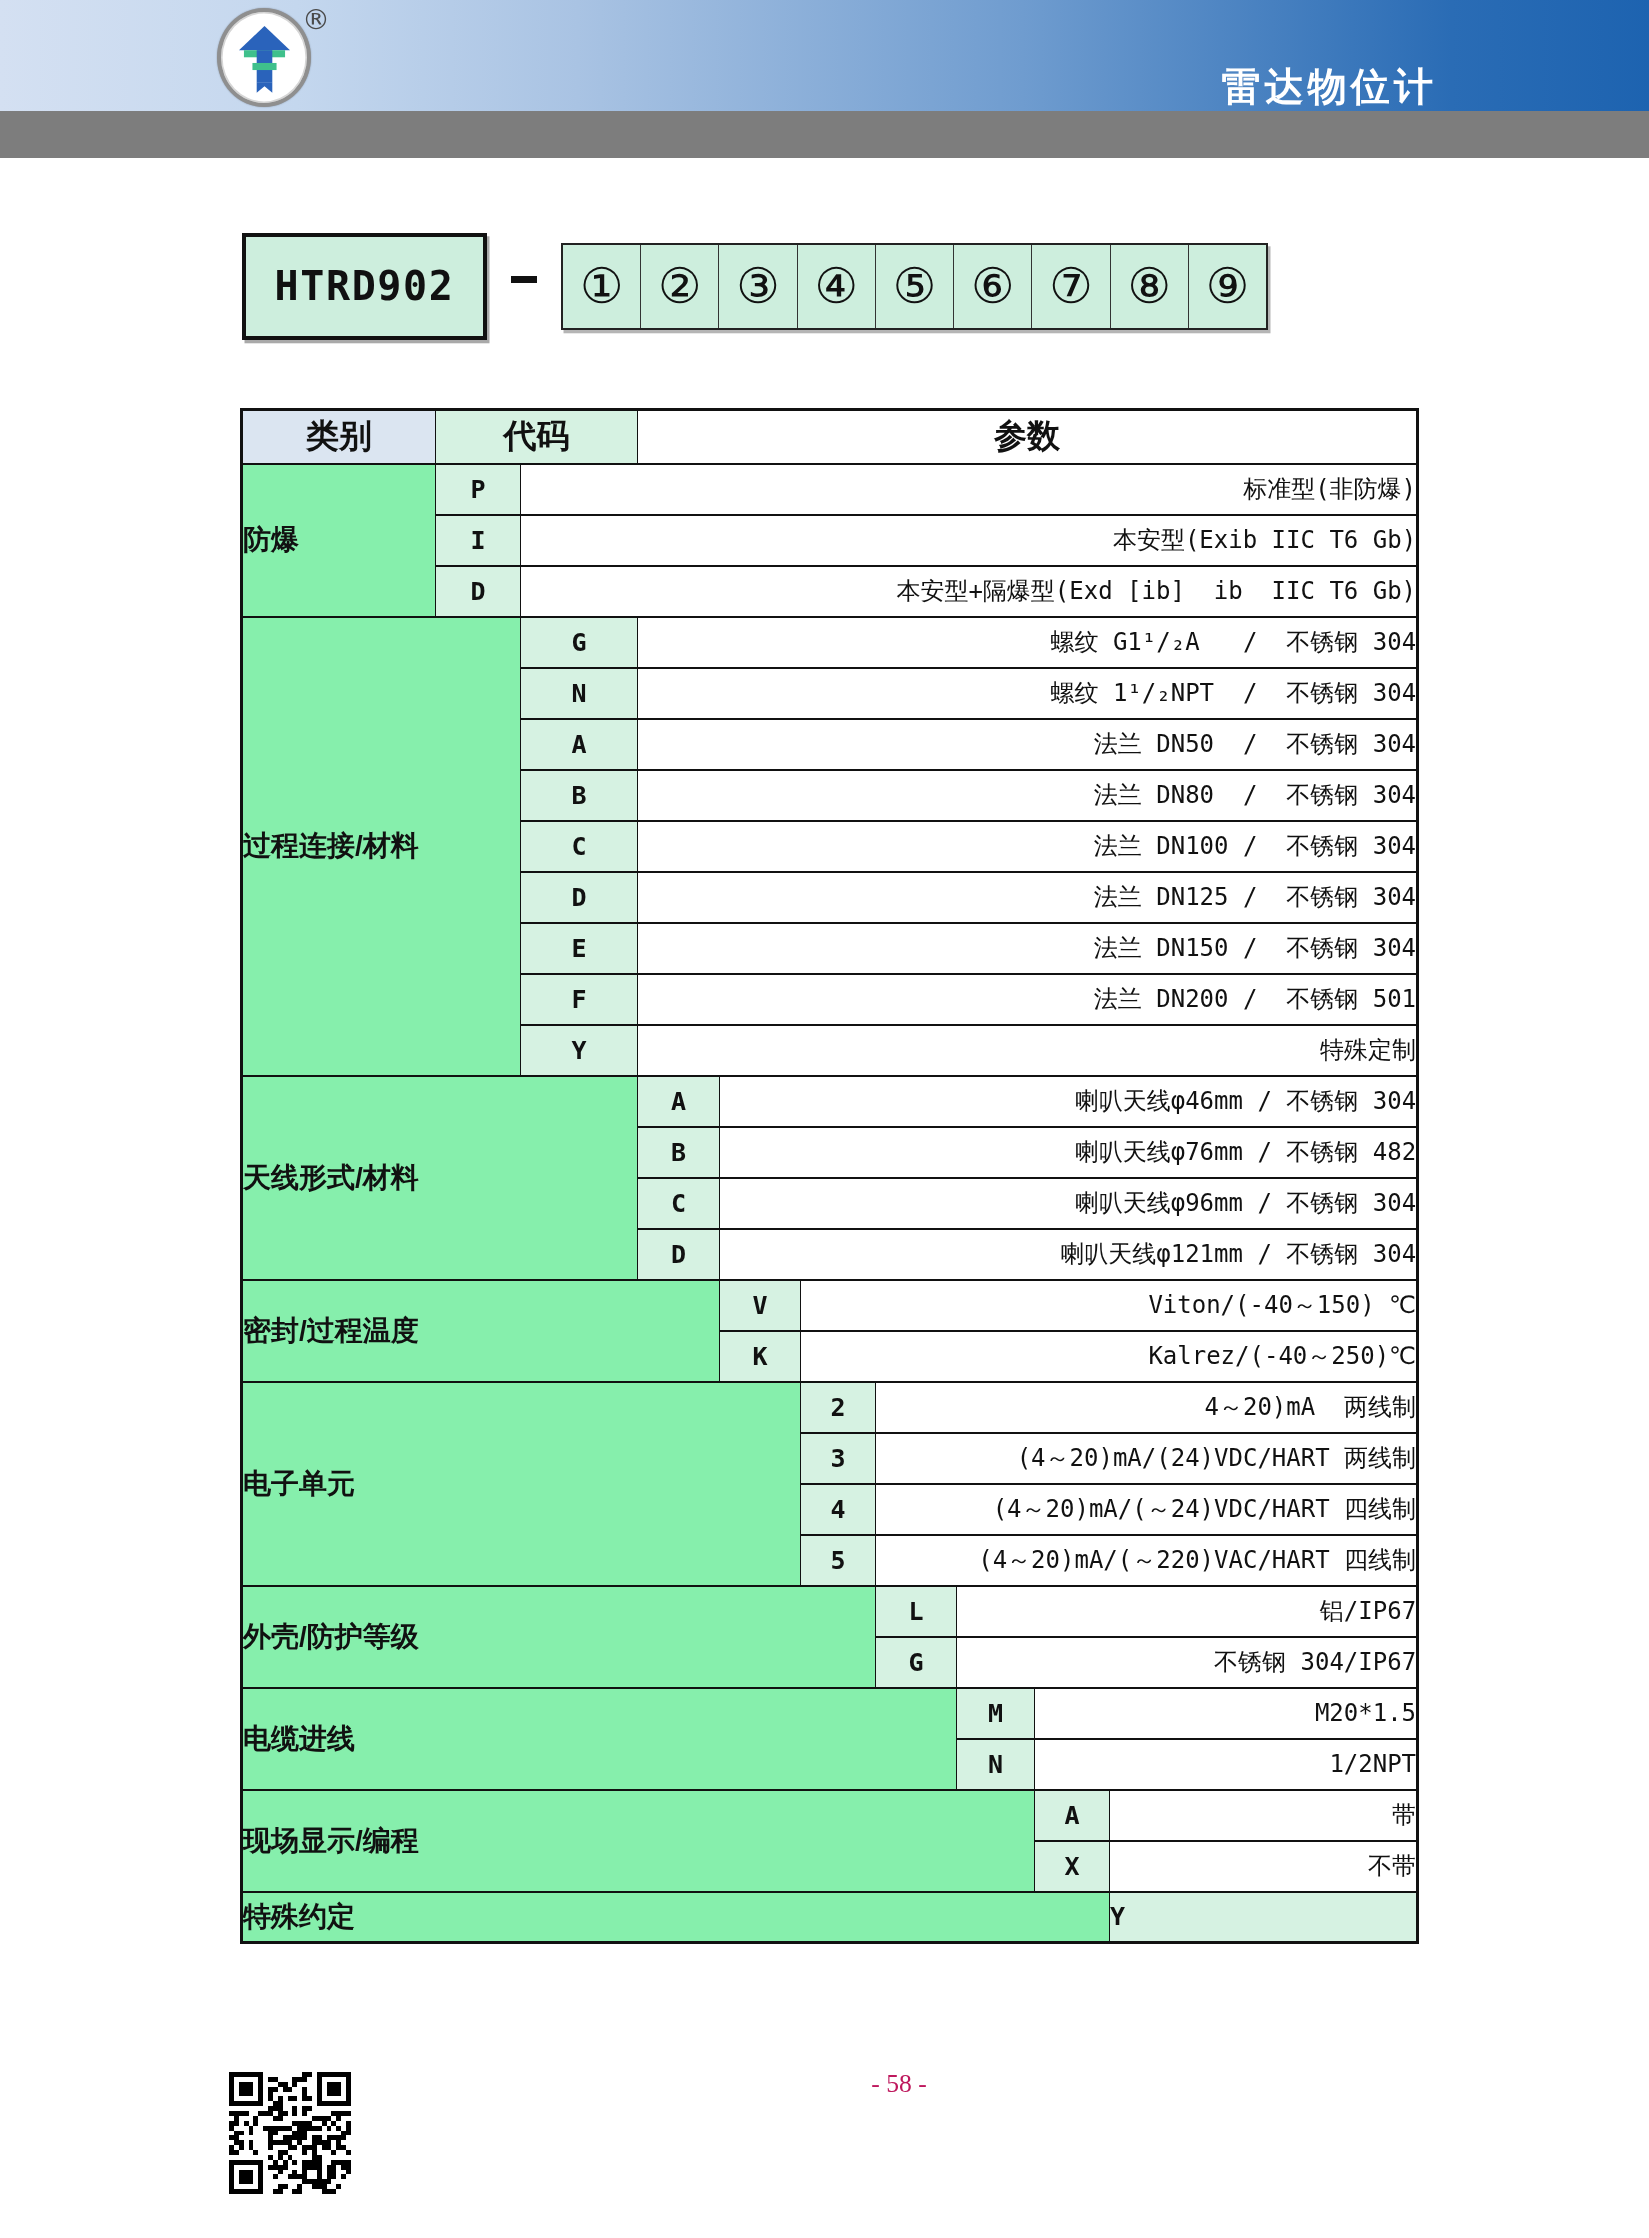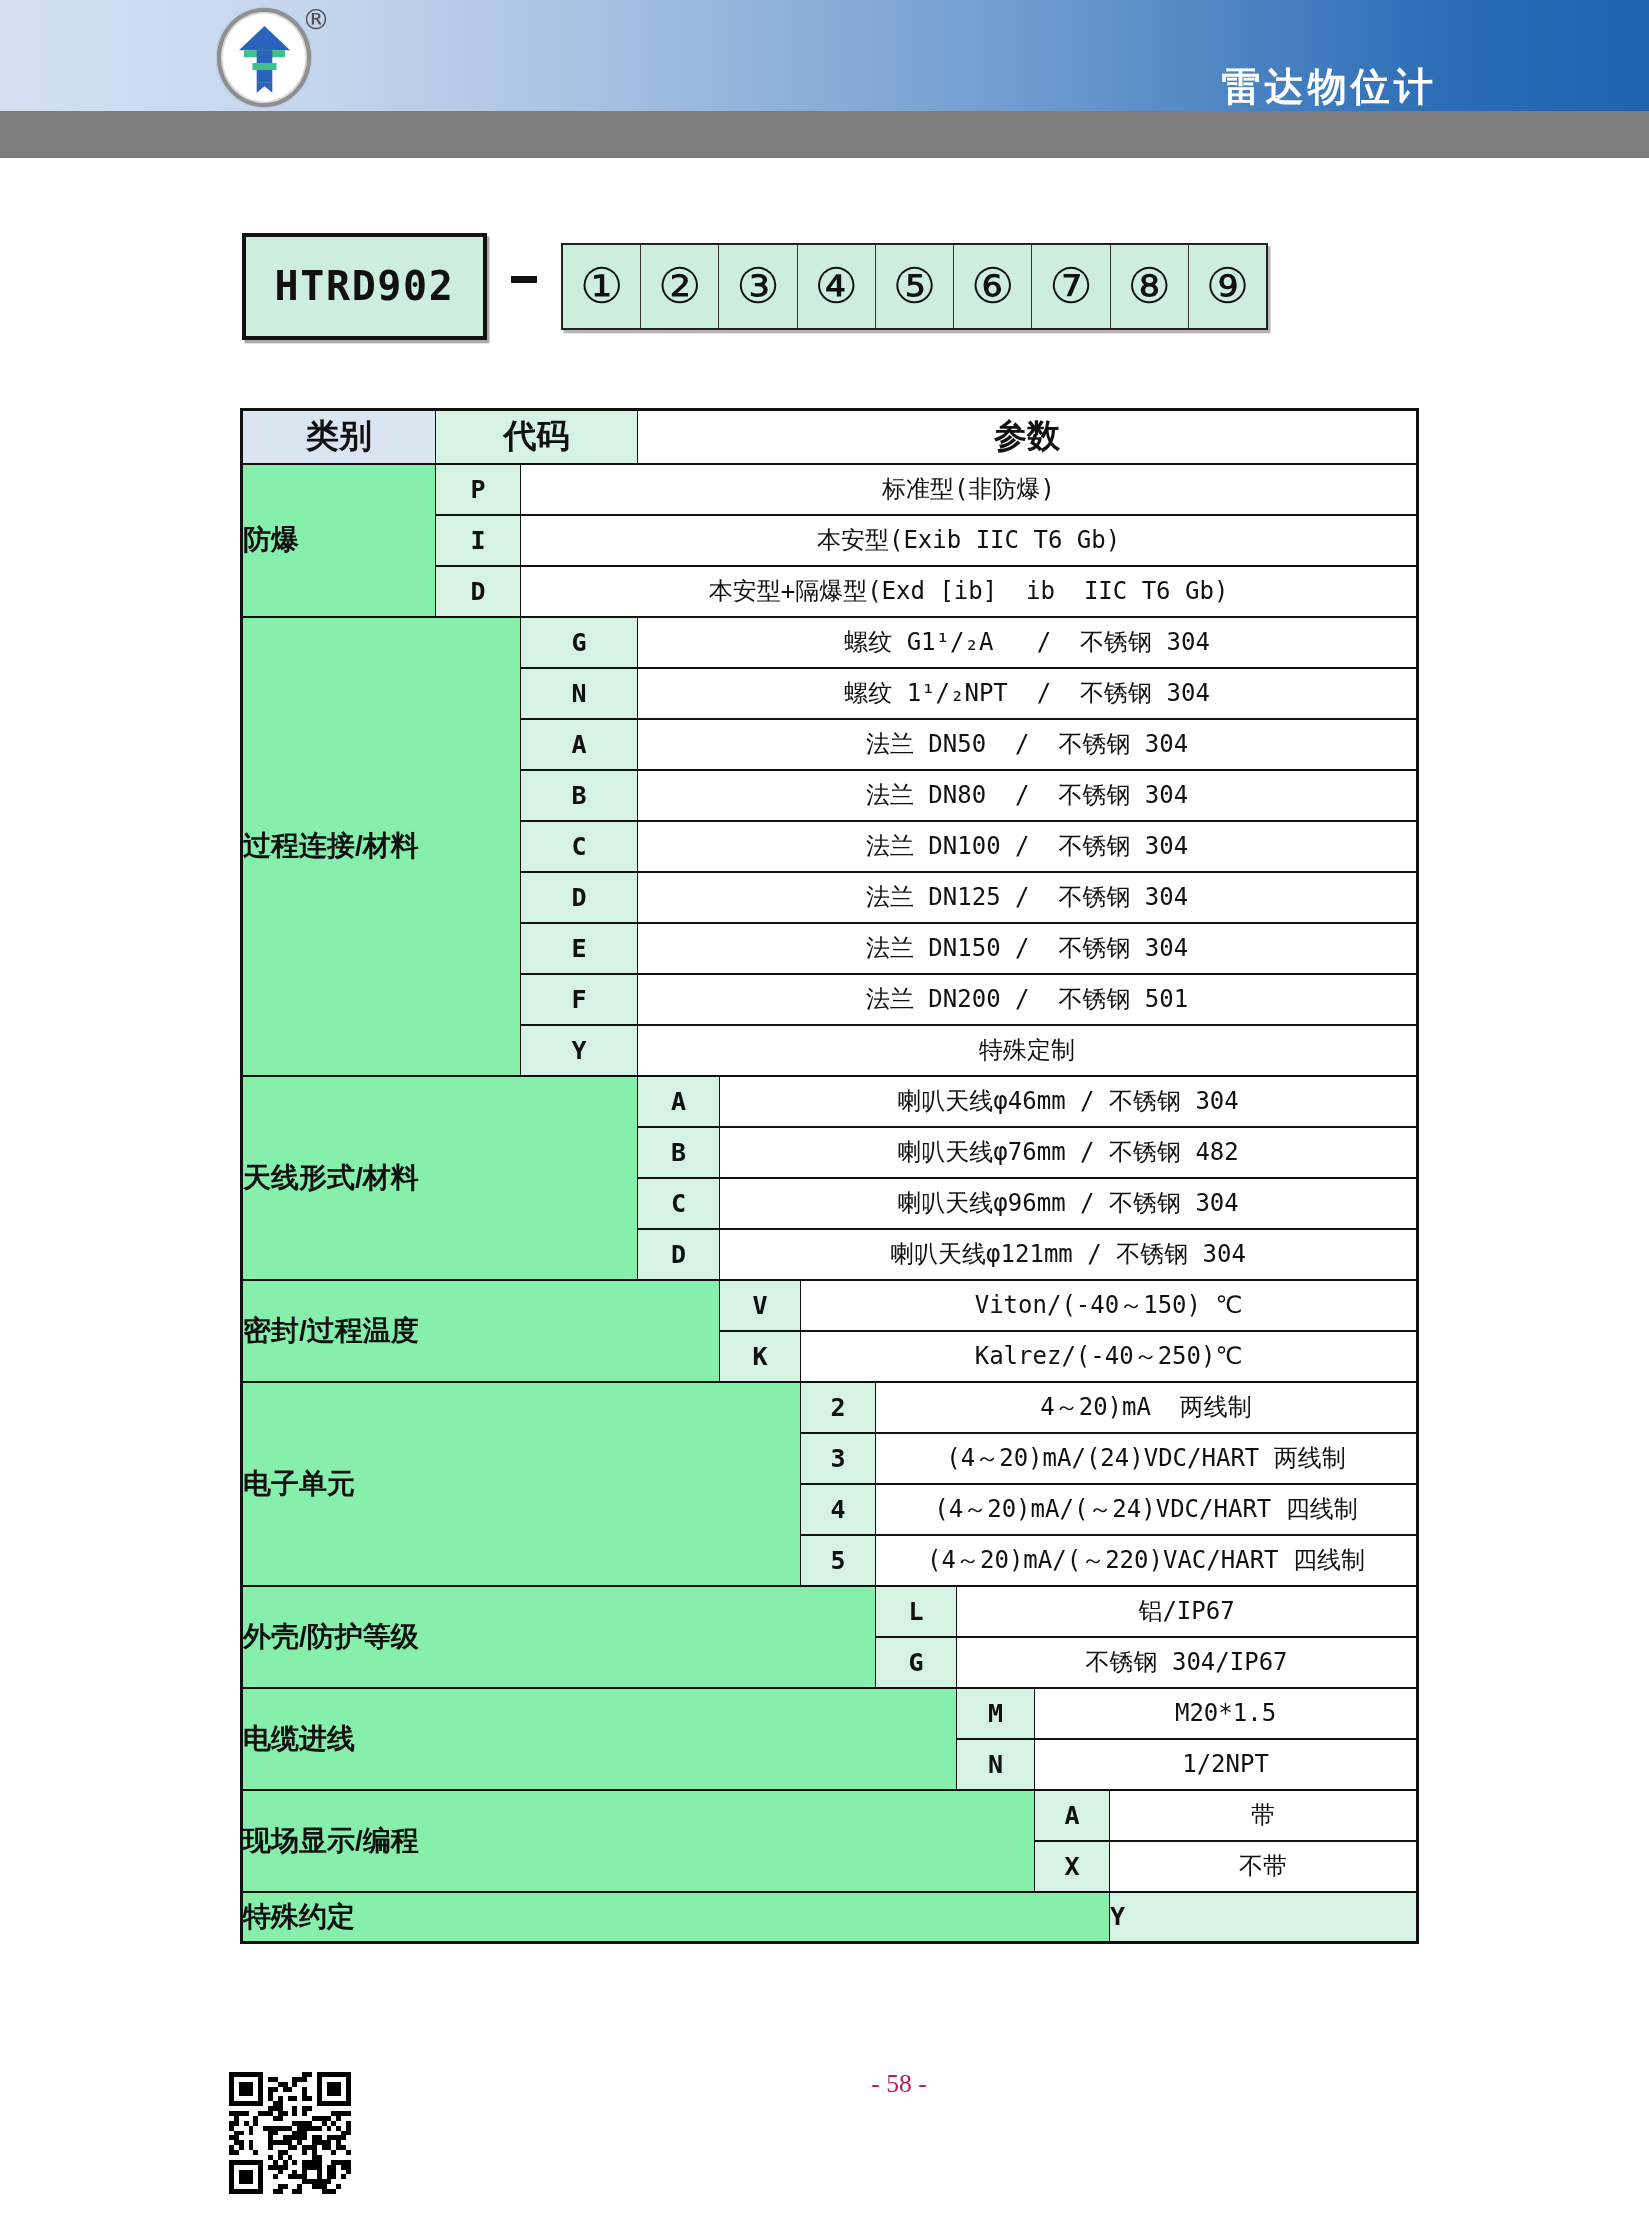--- a/index.html
+++ b/index.html
@@ -70,21 +70,21 @@
   }
   td.code{
     background:#d6f2e2;text-align:center;font-size:25px;font-weight:bold;
     font-family:"DejaVu Sans Mono","Liberation Mono",monospace;
   }
   td.code-wide{
     background:#d6f2e2;text-align:left;padding-left:21.4px;font-size:25px;font-weight:bold;
     font-family:"DejaVu Sans Mono","Liberation Mono",monospace;
   }
   td.param{
-    background:#ffffff;text-align:center;padding-left:20px;font-size:24px;
+    background:#ffffff;text-align:right;padding-left:20px;font-size:24px;
     font-family:"DejaVu Sans Mono","Liberation Sans","DejaVu Sans",sans-serif;
     white-space:pre;
   }
   
   .qr{position:absolute;left:229px;top:2072px;width:122px;height:122px;}
   .page-number{
     position:absolute;left:792px;top:2069px;width:214px;text-align:center;
     font-family:"Liberation Serif","DejaVu Serif",serif;font-size:25.6px;color:#be185d;white-space:pre;
   }
 </style>

